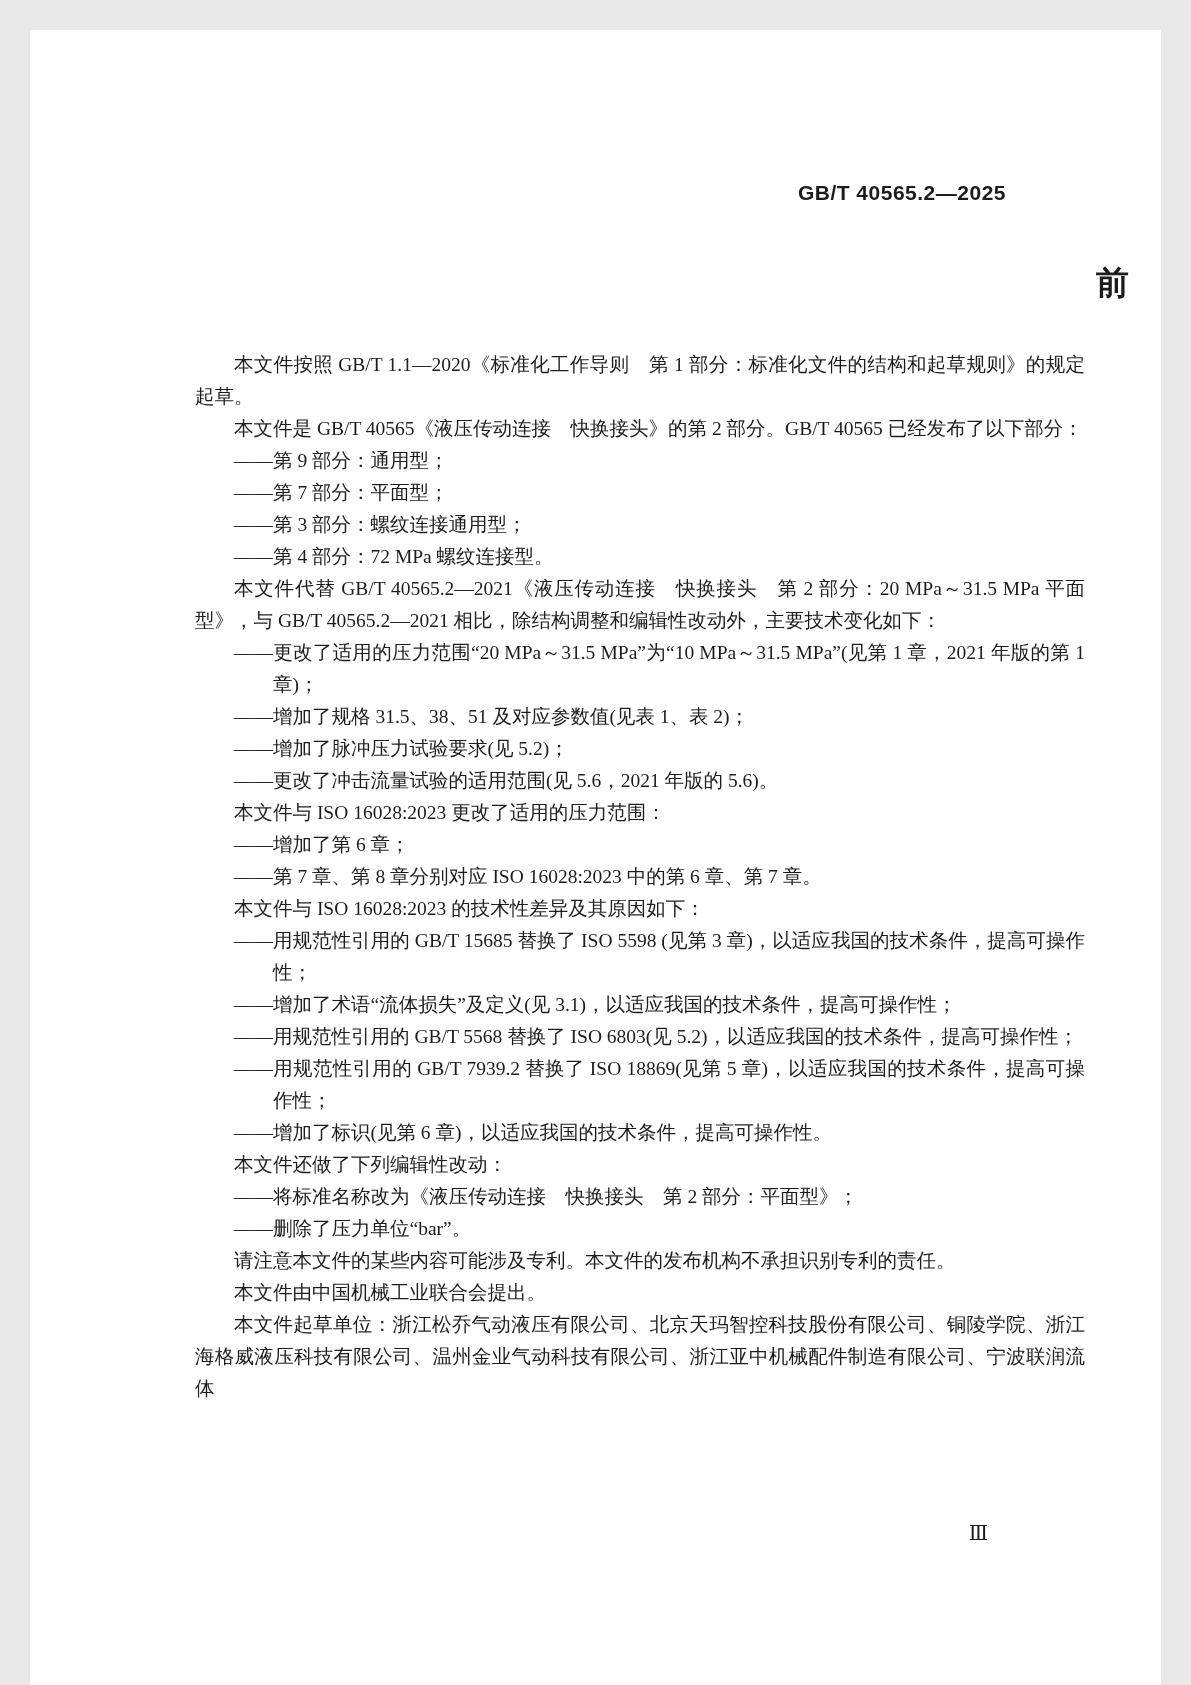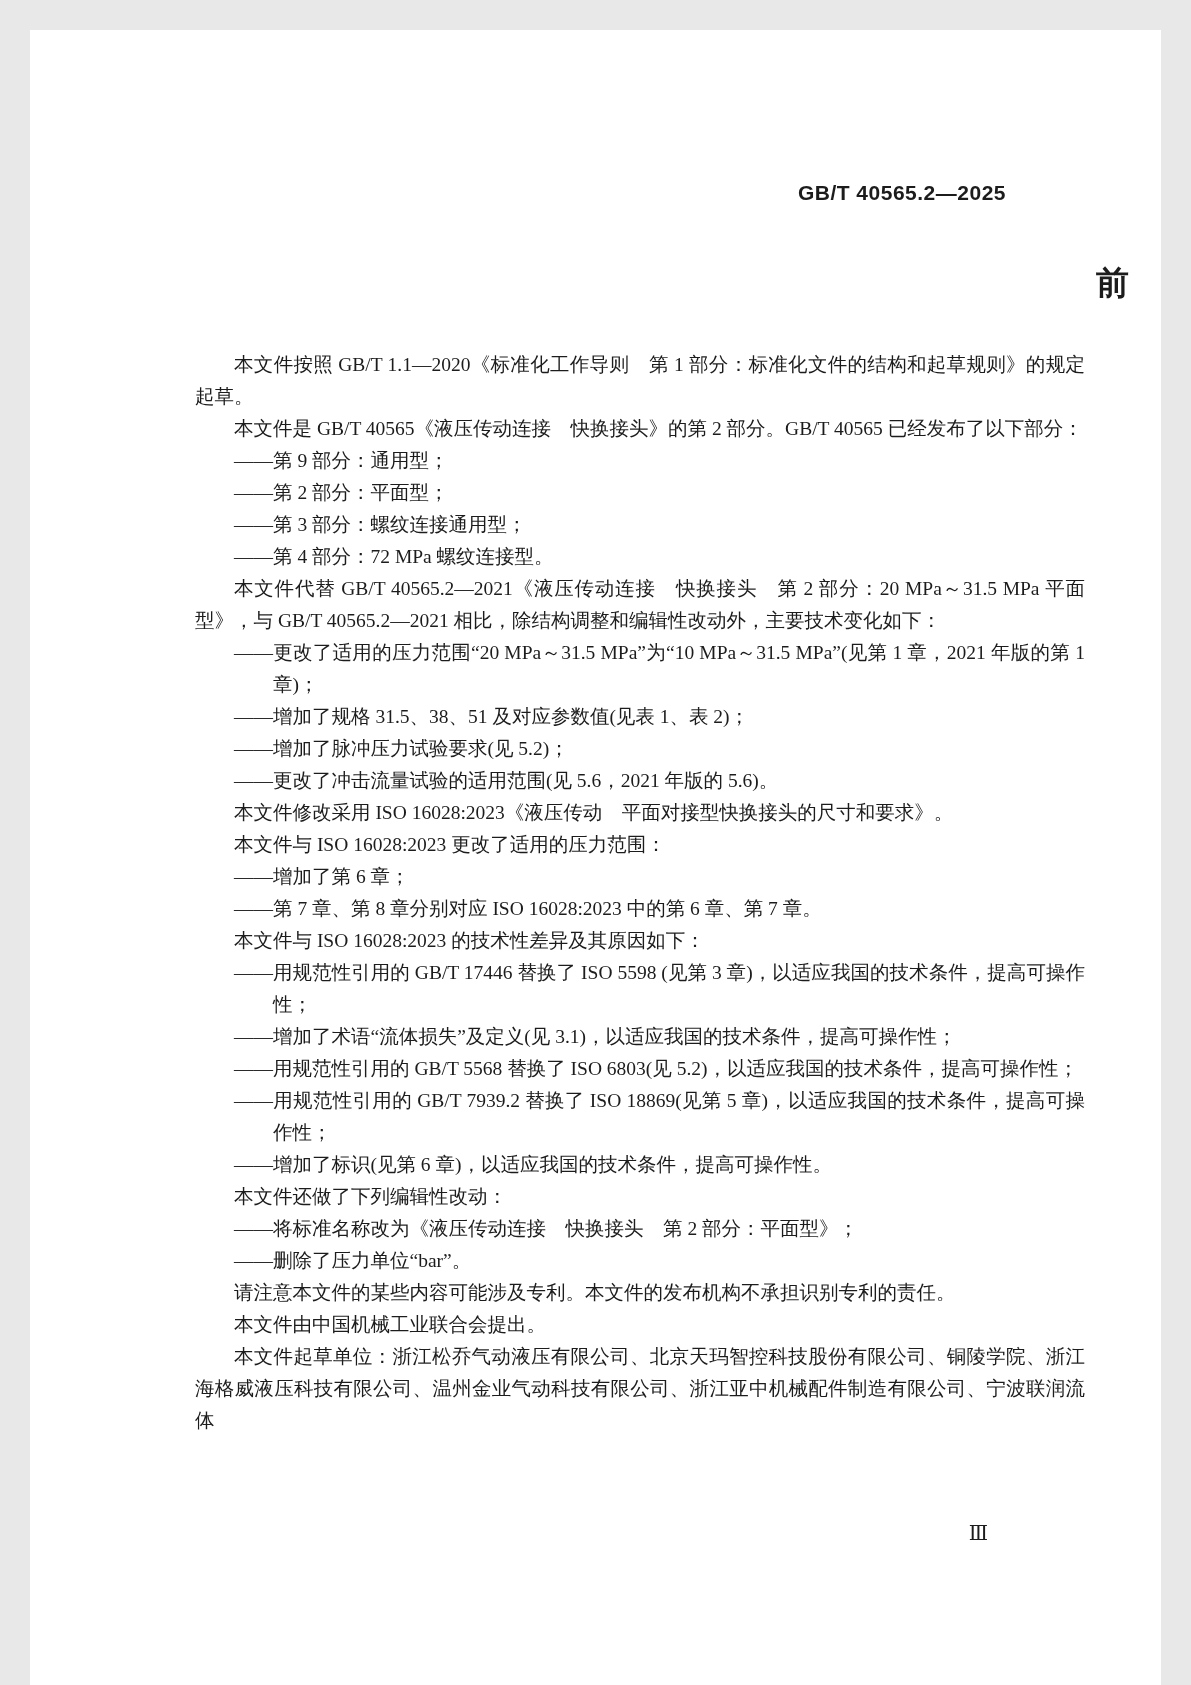--- a/index.html
+++ b/index.html
@@ -59,34 +59,33 @@
 
 <div class="page">
   <div class="doc-number">GB/T 40565.2—2025</div>
 
   <h1 class="title">前　　言</h1>
 
   <div class="content" id="content">
       <p class="para para-indent">本文件按照 GB/T 1.1—2020《标准化工作导则　第 1 部分：标准化文件的结构和起草规则》的规定起草。</p>
       <p class="para para-indent">本文件是 GB/T 40565《液压传动连接　快换接头》的第 2 部分。GB/T 40565 已经发布了以下部分：</p>
       <p class="para para-dash">——第 9 部分：通用型；</p>
-      <p class="para para-dash">——第 2 部分：平面型；</p>
+      <p class="para para-dash">——第 7 部分：平面型；</p>
       <p class="para para-dash">——第 3 部分：螺纹连接通用型；</p>
       <p class="para para-dash">——第 4 部分：72 MPa 螺纹连接型。</p>
       <p class="para para-indent">本文件代替 GB/T 40565.2—2021《液压传动连接　快换接头　第 2 部分：20 MPa～31.5 MPa 平面型》，与 GB/T 40565.2—2021 相比，除结构调整和编辑性改动外，主要技术变化如下：</p>
       <p class="para para-dash">——更改了适用的压力范围“20 MPa～31.5 MPa”为“10 MPa～31.5 MPa”(见第 1 章，2021 年版的第 1 章)；</p>
       <p class="para para-dash">——增加了规格 31.5、38、51 及对应参数值(见表 1、表 2)；</p>
       <p class="para para-dash">——增加了脉冲压力试验要求(见 5.2)；</p>
       <p class="para para-dash">——更改了冲击流量试验的适用范围(见 5.6，2021 年版的 5.6)。</p>
-      <p class="para para-indent">本文件修改采用 ISO 16028:2023《液压传动　平面对接型快换接头的尺寸和要求》。</p>
       <p class="para para-indent">本文件与 ISO 16028:2023 更改了适用的压力范围：</p>
       <p class="para para-dash">——增加了第 6 章；</p>
       <p class="para para-dash">——第 7 章、第 8 章分别对应 ISO 16028:2023 中的第 6 章、第 7 章。</p>
       <p class="para para-indent">本文件与 ISO 16028:2023 的技术性差异及其原因如下：</p>
-      <p class="para para-dash">——用规范性引用的 GB/T 17446 替换了 ISO 5598 (见第 3 章)，以适应我国的技术条件，提高可操作性；</p>
+      <p class="para para-dash">——用规范性引用的 GB/T 15685 替换了 ISO 5598 (见第 3 章)，以适应我国的技术条件，提高可操作性；</p>
       <p class="para para-dash">——增加了术语“流体损失”及定义(见 3.1)，以适应我国的技术条件，提高可操作性；</p>
       <p class="para para-dash">——用规范性引用的 GB/T 5568 替换了 ISO 6803(见 5.2)，以适应我国的技术条件，提高可操作性；</p>
       <p class="para para-dash">——用规范性引用的 GB/T 7939.2 替换了 ISO 18869(见第 5 章)，以适应我国的技术条件，提高可操作性；</p>
       <p class="para para-dash">——增加了标识(见第 6 章)，以适应我国的技术条件，提高可操作性。</p>
       <p class="para para-indent">本文件还做了下列编辑性改动：</p>
       <p class="para para-dash">——将标准名称改为《液压传动连接　快换接头　第 2 部分：平面型》；</p>
       <p class="para para-dash">——删除了压力单位“bar”。</p>
       <p class="para para-indent">请注意本文件的某些内容可能涉及专利。本文件的发布机构不承担识别专利的责任。</p>
       <p class="para para-indent">本文件由中国机械工业联合会提出。</p>
       <p class="para para-indent">本文件起草单位：浙江松乔气动液压有限公司、北京天玛智控科技股份有限公司、铜陵学院、浙江海格威液压科技有限公司、温州金业气动科技有限公司、浙江亚中机械配件制造有限公司、宁波联润流体</p>

